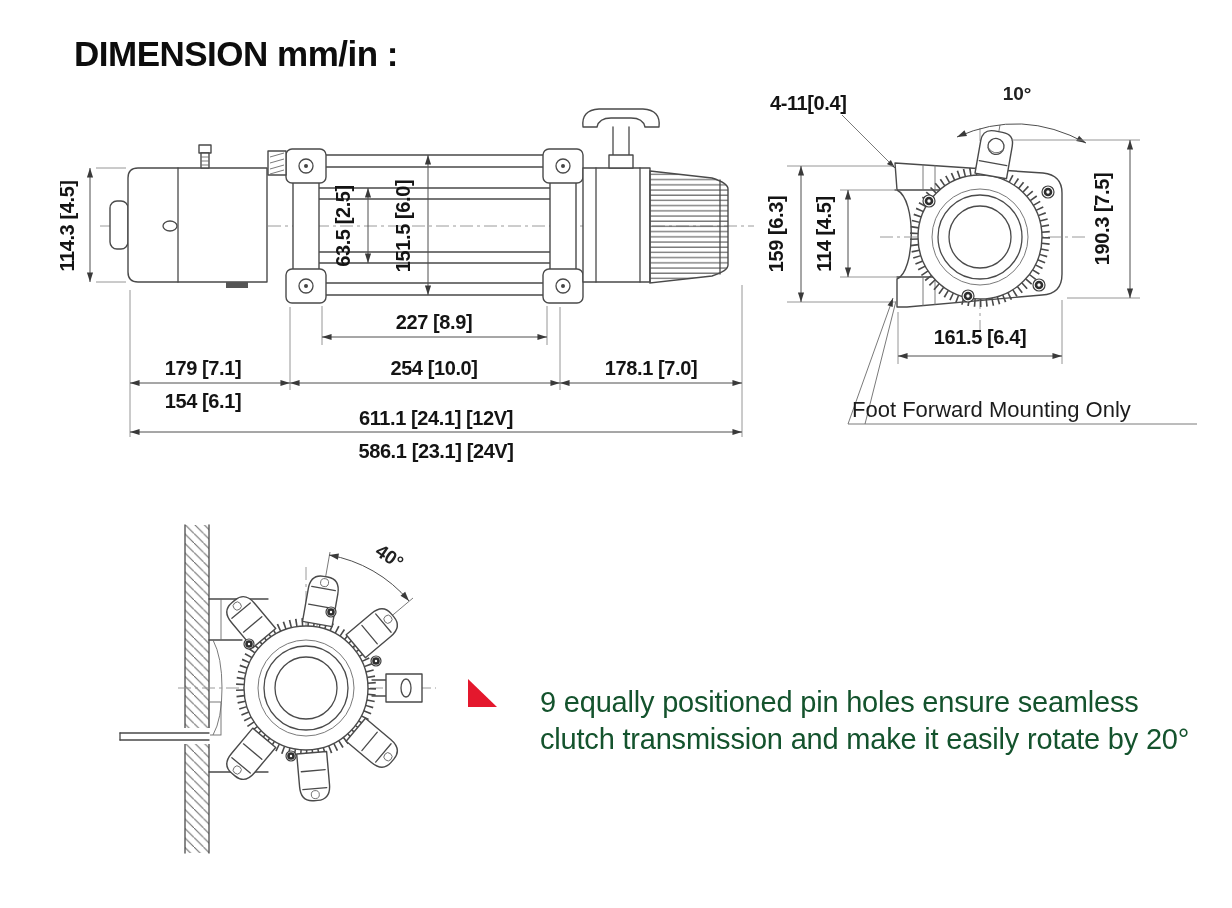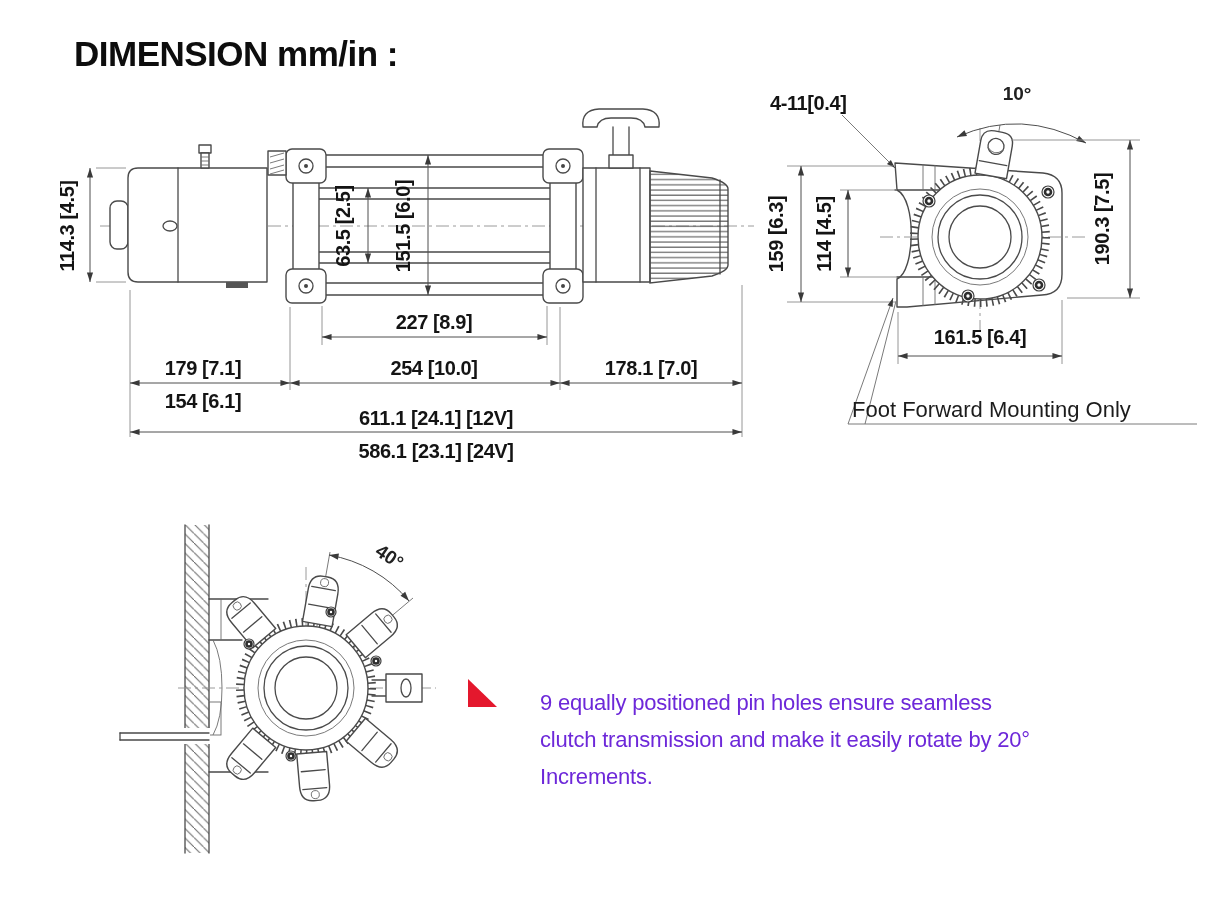--- a/index.html
+++ b/index.html
@@ -16,21 +16,21 @@
   .dl{stroke:#4f4f4f;stroke-width:1;fill:none;}
   .ext{stroke:#8a8a8a;stroke-width:0.9;fill:none;}
   .dim{font-family:"Liberation Sans",sans-serif;font-size:20px;font-weight:bold;
        fill:#141414;letter-spacing:-0.4px;}
   .anglbl{font-family:"Liberation Sans",sans-serif;font-size:19px;font-weight:bold;fill:#222;}
   .notetxt{font-family:"Liberation Sans",sans-serif;font-size:22px;fill:#1c1c1c;}
   .teeth{fill:none;stroke:#4a4a4a;stroke-width:8;stroke-dasharray:1.6 4.4;}
   .donut-o{fill:#fff;stroke:#3f3f3f;stroke-width:1.2;}
   .donut-i{fill:none;stroke:#2e2e2e;stroke-width:2.6;}
   #callout-text{position:absolute;left:540px;top:684px;width:660px;
-        font-size:22px;line-height:37px;color:#6d28d9;letter-spacing:-0.2px;}
+        font-size:29px;line-height:37px;color:#14532d;letter-spacing:-0.2px;}
   #callout-text div{white-space:nowrap;}
   #callout-marker{position:absolute;left:465px;top:678px;}
 </style>
 </head>
 <body>
 
 <div id="page">
 
   <div id="title">DIMENSION mm/in :</div>
 
@@ -335,16 +335,15 @@
     </g>
   </svg>
 
   <svg id="callout-marker" width="36" height="32" viewBox="0 0 36 32">
     <polygon points="3,1 32,29 3,29" fill="#e4182d"></polygon>
   </svg>
 
   <div id="callout-text">
     <div>9 equally positioned pin holes ensure seamless</div>
     <div>clutch transmission and make it easily rotate by 20°</div>
-    <div>Increments.</div>
   </div>
 
 </div>
 
 </body></html>

